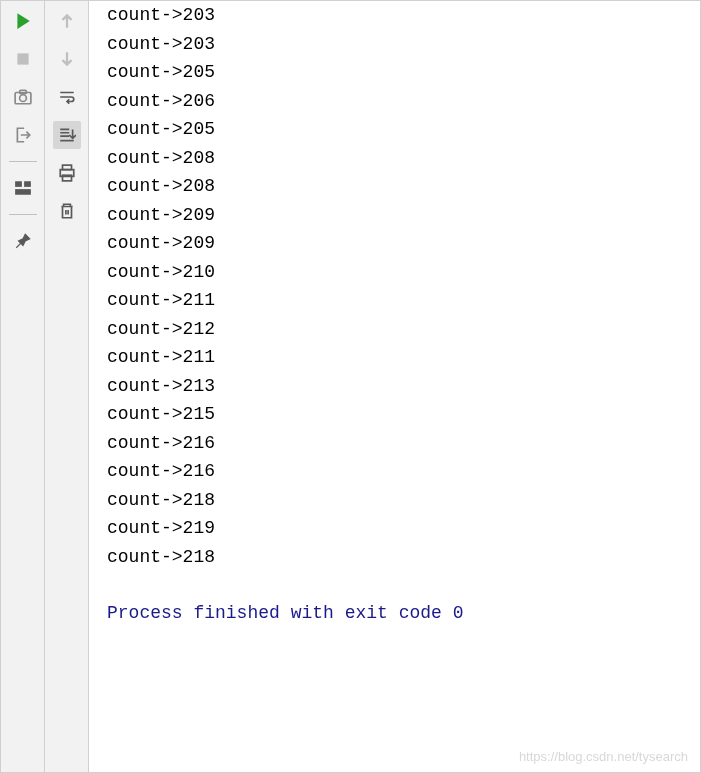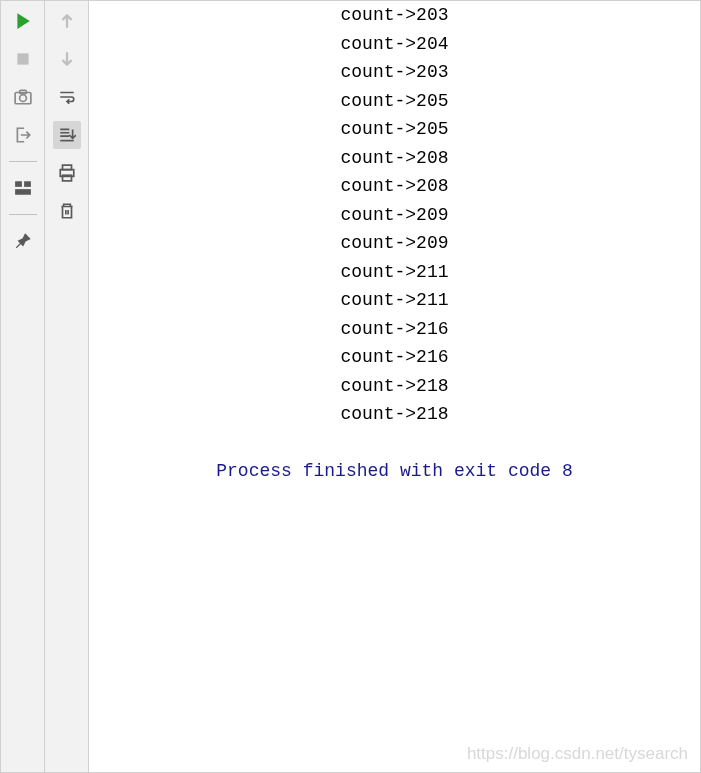--- a/index.html
+++ b/index.html
@@ -12,21 +12,20 @@
       background: #fff;
       width: 701px;
       height: 773px;
       overflow: hidden;
       position: relative;
       border: 1px solid #d0d0d0;
     }
     .main-container {
       display: flex;
       height: 100%;
-      text-align: center;
     }
     .toolbar-col {
       width: 44px;
       background: #f2f2f2;
       border-right: 1px solid #d0d0d0;
       display: flex;
       flex-direction: column;
       align-items: center;
       padding-top: 6px;
       gap: 10px;
@@ -82,21 +81,21 @@
     .exit-line {
       color: #1a1a8a;
       margin-top: 28px;
       white-space: pre;
     }
     .watermark {
       position: absolute;
       bottom: 8px;
       right: 12px;
       color: #d8d8d8;
-      font-size: 17px;
+      font-size: 13px;
       font-family: Arial, sans-serif;
       pointer-events: none;
     }
   </style>
 </head>
 <body>
 
 <div class="main-container">
 
   <div class="toolbar-col">
@@ -174,33 +173,38 @@
           <path d="M3 4 L13 4 M5 4 L5 2 L11 2 L11 4 M4 4 L4 14 L12 14 L12 4" fill="none" stroke="#595959" stroke-width="1.5"></path>
           <path d="M7 7 L7 11 M9 7 L9 11" stroke="#595959" stroke-width="1.5"></path>
         </svg>
     </div>
   </div>
 
   <div class="console-area">
     <div class="console-content">
       <div id="console-lines">
           <div class="console-line">count-&gt;203</div>
-          <div class="console-line">count-&gt;204</div>
           <div class="console-line">count-&gt;203</div>
           <div class="console-line">count-&gt;205</div>
+          <div class="console-line">count-&gt;206</div>
           <div class="console-line">count-&gt;205</div>
           <div class="console-line">count-&gt;208</div>
           <div class="console-line">count-&gt;208</div>
           <div class="console-line">count-&gt;209</div>
           <div class="console-line">count-&gt;209</div>
+          <div class="console-line">count-&gt;210</div>
           <div class="console-line">count-&gt;211</div>
+          <div class="console-line">count-&gt;212</div>
           <div class="console-line">count-&gt;211</div>
+          <div class="console-line">count-&gt;213</div>
+          <div class="console-line">count-&gt;215</div>
           <div class="console-line">count-&gt;216</div>
           <div class="console-line">count-&gt;216</div>
           <div class="console-line">count-&gt;218</div>
+          <div class="console-line">count-&gt;219</div>
           <div class="console-line">count-&gt;218</div>
         </div>
-      <div class="exit-line">Process finished with exit code 8</div>
+      <div class="exit-line">Process finished with exit code 0</div>
     </div>
     <div class="watermark">https://blog.csdn.net/tysearch</div>
   </div>
 
 </div>
 
 </body></html>

